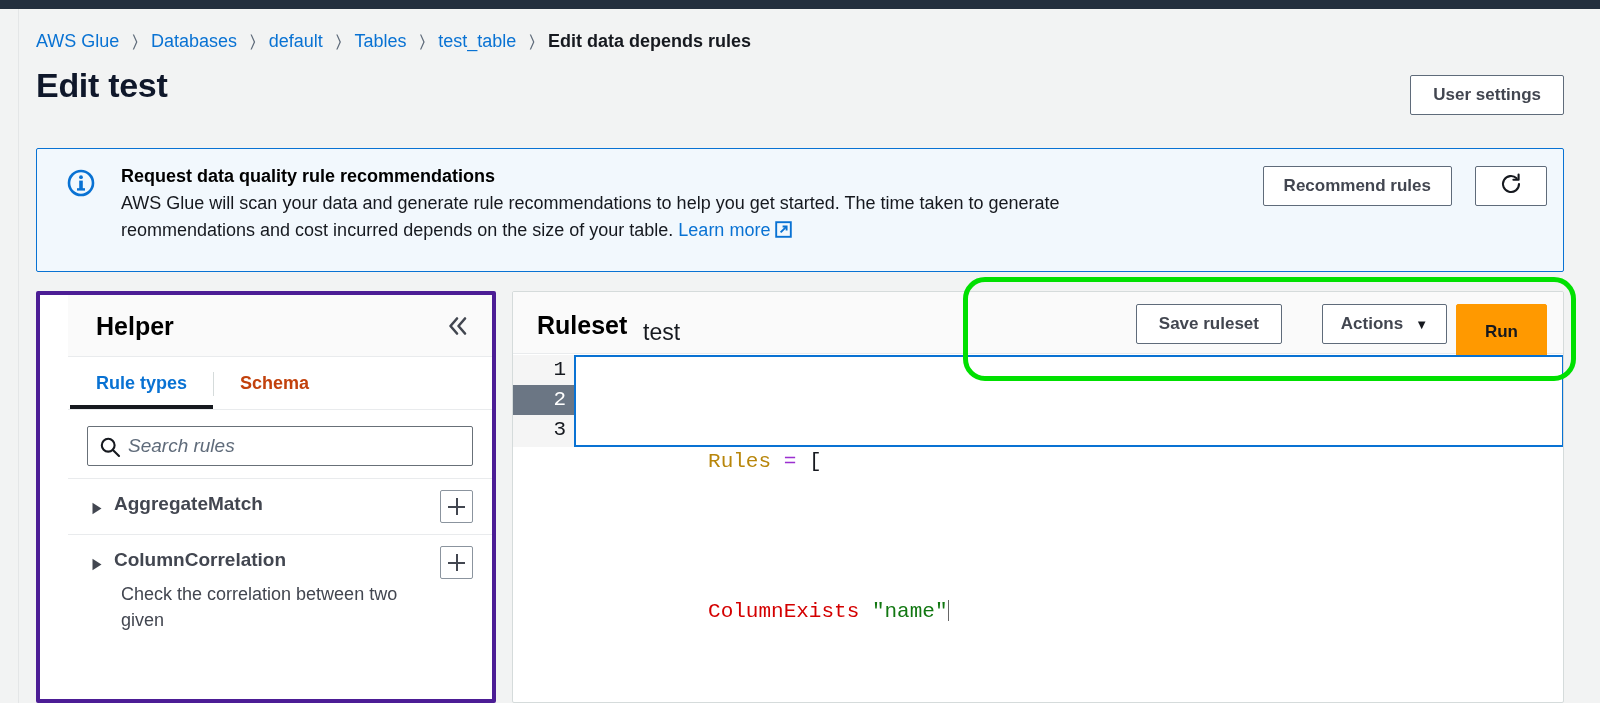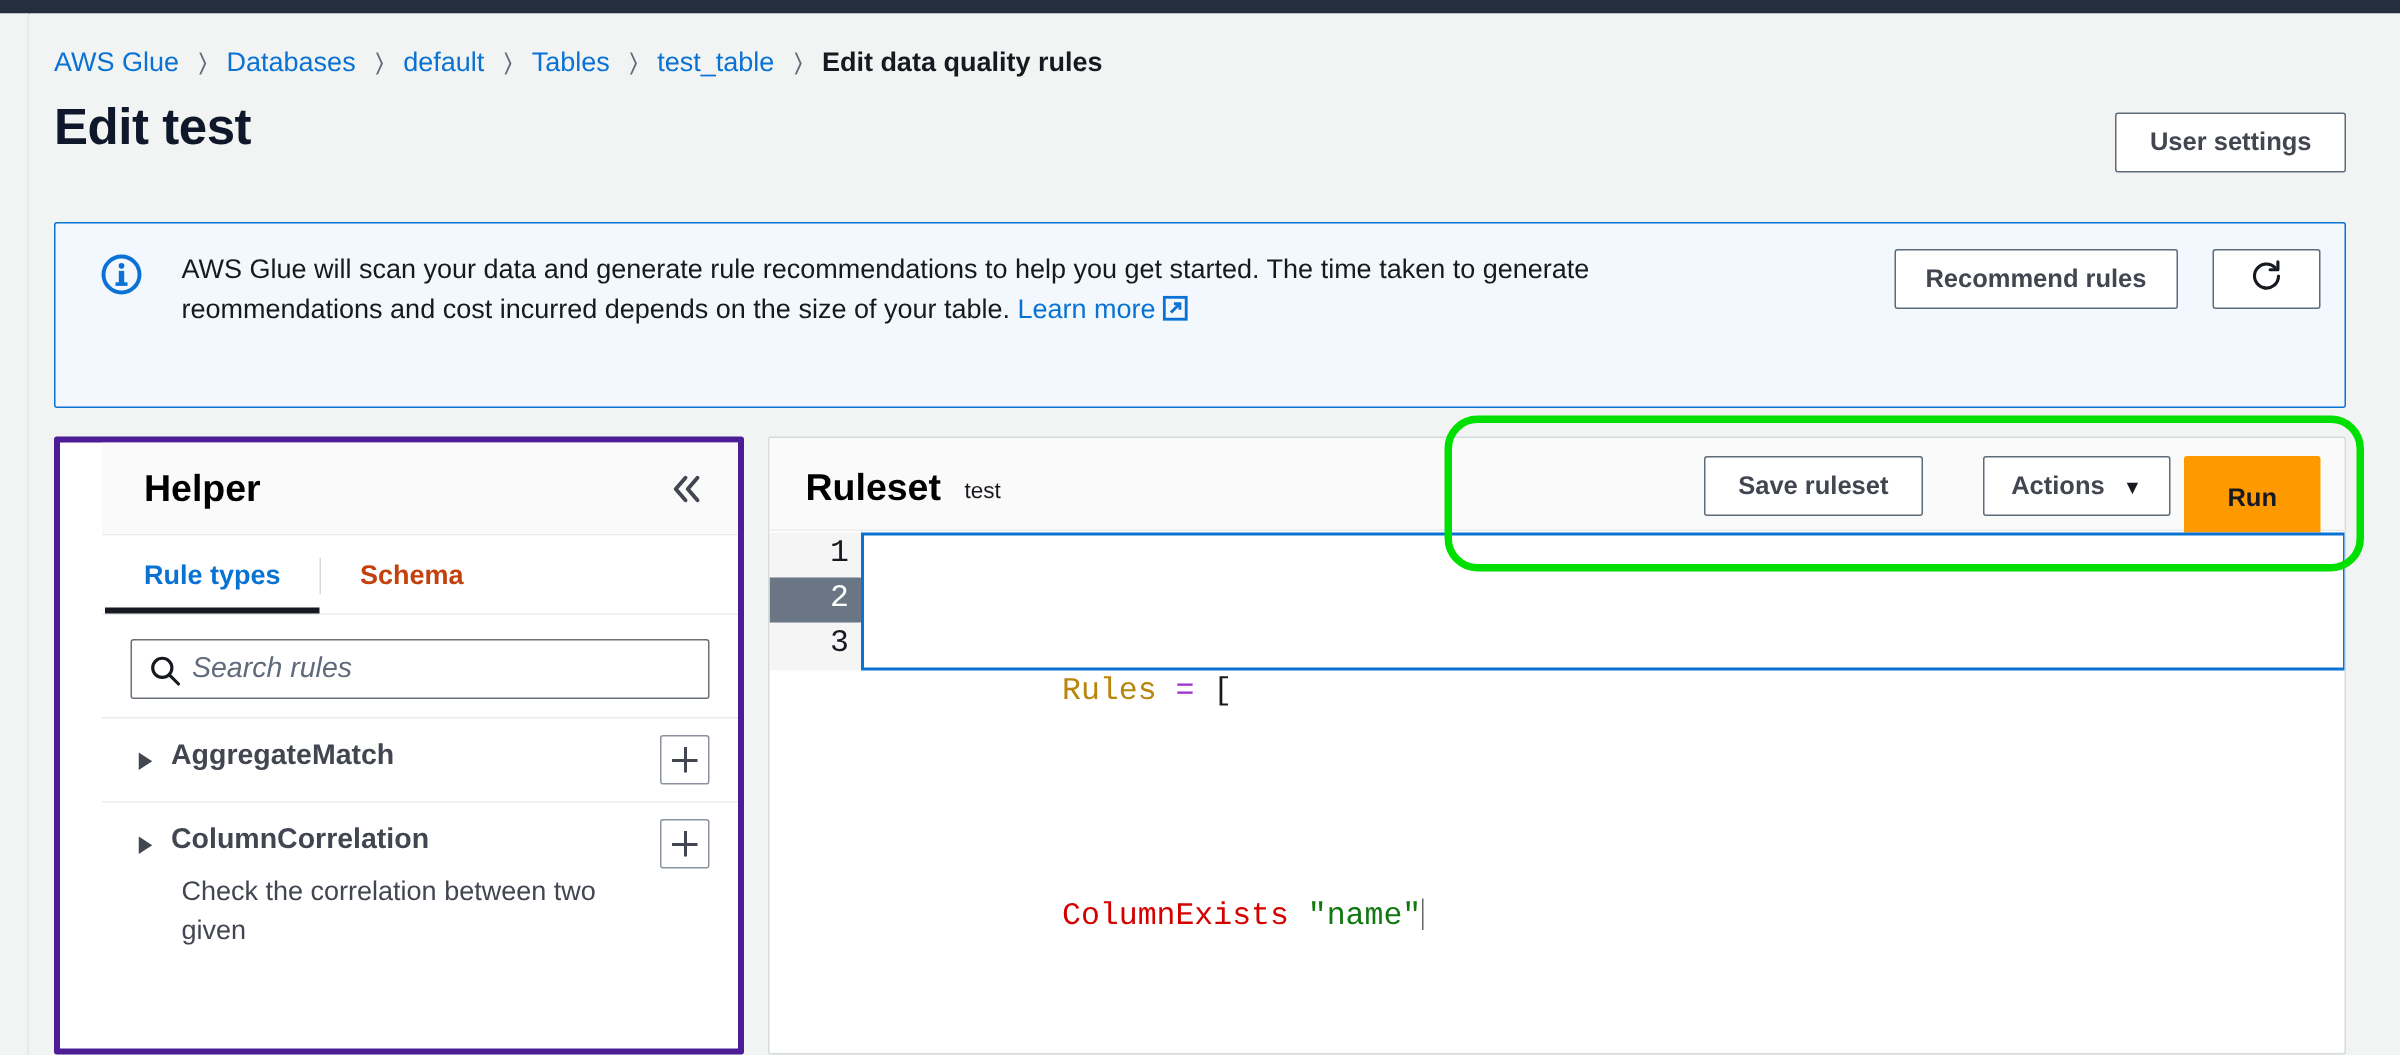--- a/index.html
+++ b/index.html
@@ -227,21 +227,21 @@
     position: relative; height: 62px;
     background: #fafafa;
     border-bottom: 1px solid #e9ebed;
   }
   .ruleset-title {
     position: absolute; left: 24px; top: 19px;
     font-size: 25px; font-weight: bold; color: #000;
   }
   .ruleset-sub {
     position: absolute; left: 130px; top: 27px;
-    font-size: 15px; color: #16191f;
+    font-size: 23px; color: #16191f;
   }
   .btn-save { position: absolute; right: 281px; top: 12px; height: 40px; padding: 0 22px; }
   .btn-actions { position: absolute; right: 116px; top: 12px; height: 40px; padding: 0 18px; }
   .caret { margin-left: 12px; font-size: 13px; color: #16191f; }
   .btn-run {
     position: absolute; right: 16px; top: 12px;
     height: 56px; padding: 0 28px;
     background: #ff9900; border: 1px solid #ff9900;
     color: #16191f;
   }
@@ -315,38 +315,39 @@
     <span class="crumb-link">AWS Glue</span>
     <span class="crumb-sep">〉</span>
     <span class="crumb-link">Databases</span>
     <span class="crumb-sep">〉</span>
     <span class="crumb-link">default</span>
     <span class="crumb-sep">〉</span>
     <span class="crumb-link">Tables</span>
     <span class="crumb-sep">〉</span>
     <span class="crumb-link">test_table</span>
     <span class="crumb-sep">〉</span>
-    <span class="crumb-current">Edit data quality rules</span>
+    <span class="crumb-current">Edit data depends rules</span>
   </div>
 
   <div class="title-row">
     <div class="page-title">Edit test</div>
     <button class="btn btn-user-settings">User settings</button>
   </div>
 
   <div class="banner">
     <span class="banner-icon">
       <svg width="28" height="28" viewBox="0 0 28 28">
         <circle cx="14" cy="14" r="12" fill="none" stroke="#0972d3" stroke-width="2.6"></circle>
         <circle cx="14" cy="8.2" r="1.9" fill="#0972d3"></circle>
         <rect x="12.2" y="11.6" width="3.6" height="9" fill="#0972d3"></rect>
         <rect x="10" y="19.2" width="8" height="2.4" fill="#0972d3"></rect>
       </svg>
     </span>
     <div class="banner-body">
+      <div class="banner-head">Request data quality rule recommendations</div>
       <div class="banner-text">AWS Glue will scan your data and generate rule recommendations to help you get started. The time taken to generate</div>
       <div class="banner-text">
         <span>reommendations and cost incurred depends on the size of your table. </span><a class="inline-link">Learn more</a><span class="ext-icon"><svg width="17" height="17" viewBox="0 0 17 17">
               <rect x="1.2" y="1.2" width="14.6" height="14.6" fill="none" stroke="#0972d3" stroke-width="1.9"></rect>
               <path d="M5.6 11.4L11.2 5.8" stroke="#0972d3" stroke-width="1.9" fill="none"></path>
               <path d="M7.6 5.5h4v4" stroke="#0972d3" stroke-width="1.9" fill="none"></path>
             </svg></span>
       </div>
     </div>
     <button class="btn btn-recommend">Recommend rules</button>

